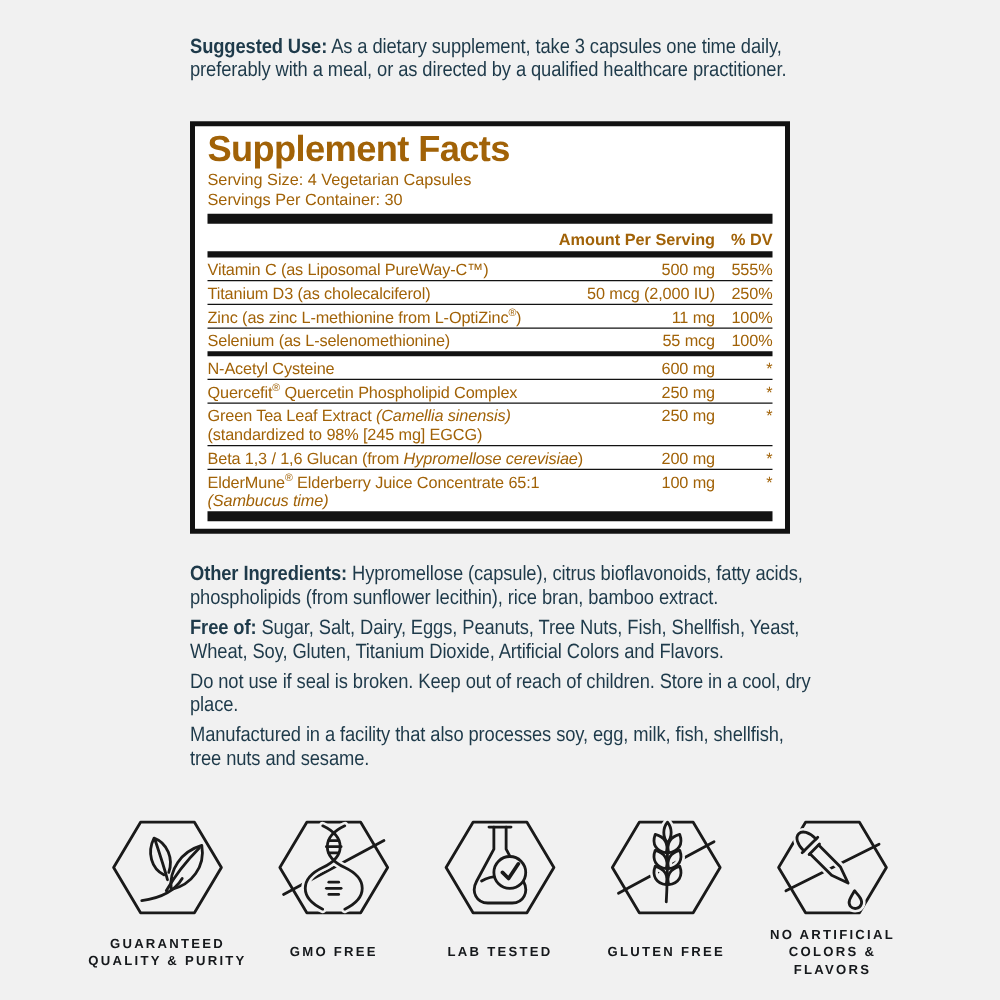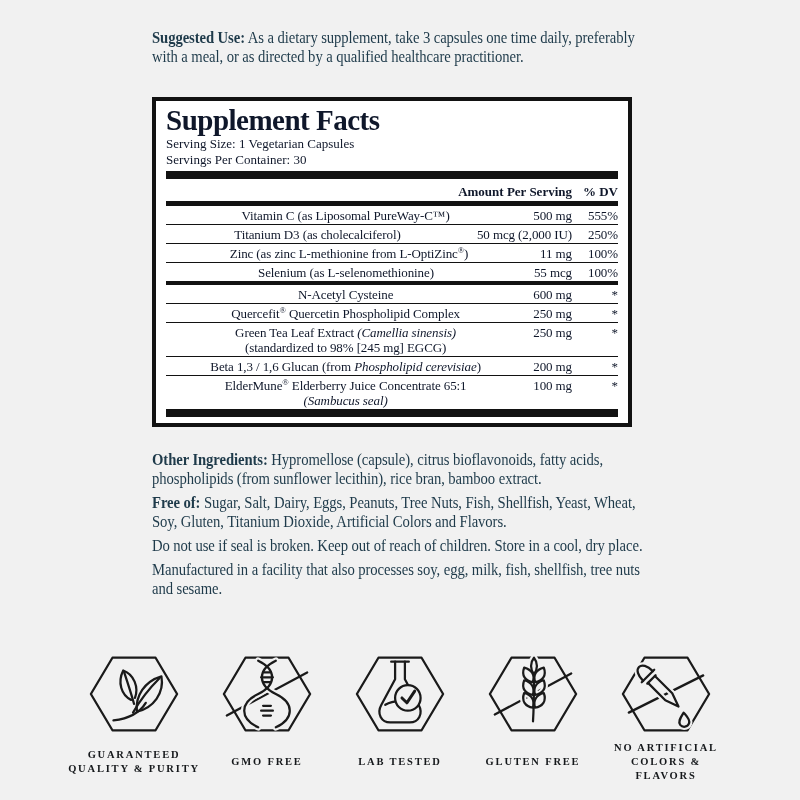--- a/index.html
+++ b/index.html
@@ -1,48 +1,48 @@
 <!DOCTYPE html>
 <html><head>
 <meta charset="utf-8">
 <style>
   html,body{margin:0;padding:0;}
   .page{
     position:relative;
     width:800px;height:800px;
     background:#f1f1f1;
-    font-family:Liberation Serif, serif;
+    font-family:Liberation Sans, sans-serif;
     overflow:hidden;
   }
   
   .teal-block{
     position:absolute;left:152px;width:562px;
     transform:scaleX(0.89);transform-origin:left top;
     color:#1e3a4a;
   }
   .teal-block p{margin:0 0 5px 0;font-size:16.5px;line-height:19px;letter-spacing:-0.1px;}
   .teal-block b{font-weight:bold;}
   #suggested-use{top:28px;}
   #lower-text{top:450px;}
   
   .sf-panel{
     position:absolute;left:152px;top:97px;width:480px;
     box-sizing:border-box;
     background:#ffffff;border:4px solid #121212;
-    padding:4px 10px 6px;color:#0f172a;
+    padding:4px 10px 6px;color:#a16207;
   }
   .sf-title{font-size:29px;line-height:31px;font-weight:bold;letter-spacing:-0.5px;}
   .sf-serving{font-size:13px;line-height:15.5px;}
   .sf-bar-lg{height:8px;background:#121212;margin:4px 0 3px;}
   .sf-bar-md{height:5px;background:#121212;}
   .sf-head{display:flex;align-items:center;font-weight:bold;font-size:13px;line-height:15px;padding:2px 0;}
   .sf-head .spacer{flex:1;}
   .sf-row{display:flex;align-items:flex-start;font-size:13px;line-height:15px;padding:2px 0 1px;letter-spacing:-0.1px;}
   .sf-row.b{border-bottom:1.5px solid #121212;}
-  .sf-name{flex:1;padding-right:8px;text-align:center;}
+  .sf-name{flex:1;padding-right:8px;}
   .sf-amt{white-space:nowrap;}
   .sf-dv{width:46px;text-align:right;}
   .sf-div{height:4px;background:#121212;}
   .sf-foot{font-weight:bold;font-size:13.5px;line-height:16px;padding:3px 0 0;}
   sup{font-size:8.5px;line-height:0;}
   
   .badges{
     position:absolute;left:0;top:645px;width:800px;
     display:flex;justify-content:center;
   }
@@ -59,21 +59,21 @@
 <body>
 
 <div class="page">
 
   <div class="teal-block" id="suggested-use">
     <p><b>Suggested Use:</b><span> As a dietary supplement, take 3 capsules one time daily, preferably with a meal, or as directed by a qualified healthcare practitioner.</span></p>
   </div>
 
   <div class="sf-panel">
     <div class="sf-title">Supplement Facts</div>
-    <div class="sf-serving">Serving Size: 1 Vegetarian Capsules</div>
+    <div class="sf-serving">Serving Size: 4 Vegetarian Capsules</div>
     <div class="sf-serving">Servings Per Container: 30</div>
     <div class="sf-bar-lg"></div>
     <div class="sf-head">
       <span class="spacer"></span>
       <span class="sf-amt">Amount Per Serving</span>
       <span class="sf-dv">% DV</span>
     </div>
     <div class="sf-bar-md"></div>
 
     <div class="sf-row b">
@@ -106,26 +106,26 @@
       <span class="sf-name">Quercefit<sup>®</sup> Quercetin Phospholipid Complex</span>
       <span class="sf-amt">250 mg</span>
       <span class="sf-dv">*</span>
     </div>
     <div class="sf-row b">
       <span class="sf-name">Green Tea Leaf Extract <i>(Camellia sinensis)</i><br>(standardized to 98% [245 mg] EGCG)</span>
       <span class="sf-amt">250 mg</span>
       <span class="sf-dv">*</span>
     </div>
     <div class="sf-row b">
-      <span class="sf-name">Beta 1,3 / 1,6 Glucan (from <i>Phospholipid cerevisiae</i>)</span>
+      <span class="sf-name">Beta 1,3 / 1,6 Glucan (from <i>Hypromellose cerevisiae</i>)</span>
       <span class="sf-amt">200 mg</span>
       <span class="sf-dv">*</span>
     </div>
     <div class="sf-row">
-      <span class="sf-name">ElderMune<sup>®</sup> Elderberry Juice Concentrate 65:1<br><i>(Sambucus seal)</i></span>
+      <span class="sf-name">ElderMune<sup>®</sup> Elderberry Juice Concentrate 65:1<br><i>(Sambucus time)</i></span>
       <span class="sf-amt">100 mg</span>
       <span class="sf-dv">*</span>
     </div>
     <div class="sf-bar-lg" style="margin:0 0 0;"></div>
   </div>
 
   <div class="teal-block" id="lower-text">
     <p><b>Other Ingredients:</b><span> Hypromellose (capsule), citrus bioflavonoids, fatty acids, phospholipids (from sunflower lecithin), rice bran, bamboo extract.</span></p>
     <p><b>Free of:</b><span> Sugar, Salt, Dairy, Eggs, Peanuts, Tree Nuts, Fish, Shellfish, Yeast, Wheat, Soy, Gluten, Titanium Dioxide, Artificial Colors and Flavors.</span></p>
     <p>Do not use if seal is broken. Keep out of reach of children. Store in a cool, dry place.</p>

